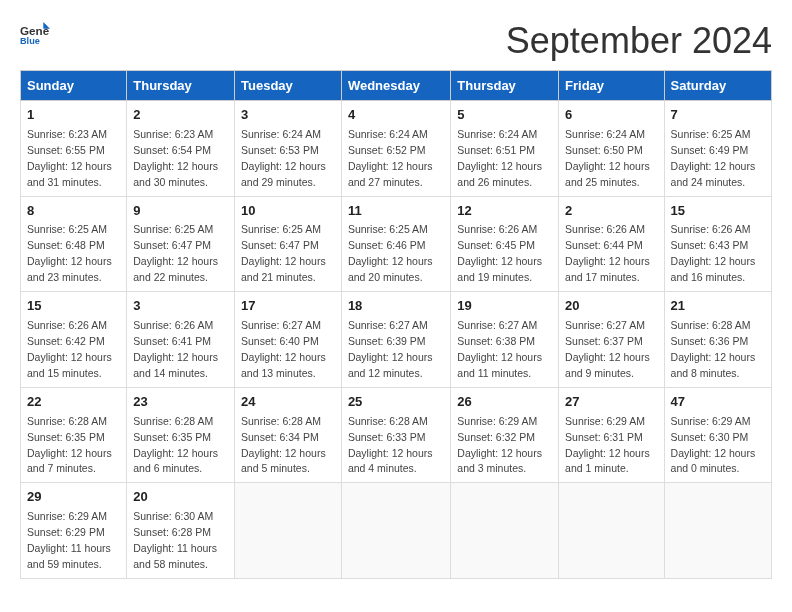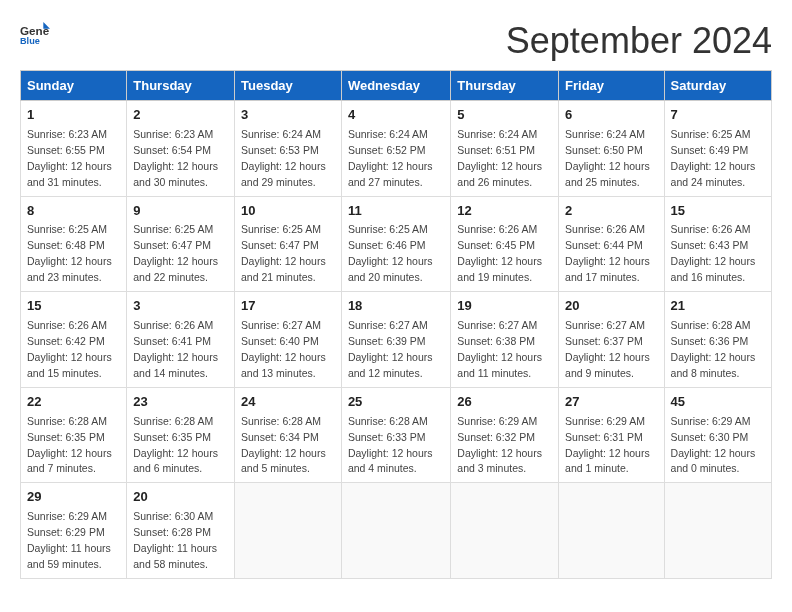--- a/index.html
+++ b/index.html
@@ -135,21 +135,21 @@
         <td><span class="day-num">20</span><span class="day-info">Sunrise: 6:27 AM<br>Sunset: 6:37 PM<br>Daylight: 12 hours and 9 minutes.</span></td>
         <td><span class="day-num">21</span><span class="day-info">Sunrise: 6:28 AM<br>Sunset: 6:36 PM<br>Daylight: 12 hours and 8 minutes.</span></td>
       </tr>
       <tr>
         <td><span class="day-num">22</span><span class="day-info">Sunrise: 6:28 AM<br>Sunset: 6:35 PM<br>Daylight: 12 hours and 7 minutes.</span></td>
         <td><span class="day-num">23</span><span class="day-info">Sunrise: 6:28 AM<br>Sunset: 6:35 PM<br>Daylight: 12 hours and 6 minutes.</span></td>
         <td><span class="day-num">24</span><span class="day-info">Sunrise: 6:28 AM<br>Sunset: 6:34 PM<br>Daylight: 12 hours and 5 minutes.</span></td>
         <td><span class="day-num">25</span><span class="day-info">Sunrise: 6:28 AM<br>Sunset: 6:33 PM<br>Daylight: 12 hours and 4 minutes.</span></td>
         <td><span class="day-num">26</span><span class="day-info">Sunrise: 6:29 AM<br>Sunset: 6:32 PM<br>Daylight: 12 hours and 3 minutes.</span></td>
         <td><span class="day-num">27</span><span class="day-info">Sunrise: 6:29 AM<br>Sunset: 6:31 PM<br>Daylight: 12 hours and 1 minute.</span></td>
-        <td><span class="day-num">45</span><span class="day-info">Sunrise: 6:29 AM<br>Sunset: 6:30 PM<br>Daylight: 12 hours and 0 minutes.</span></td>
+        <td><span class="day-num">47</span><span class="day-info">Sunrise: 6:29 AM<br>Sunset: 6:30 PM<br>Daylight: 12 hours and 0 minutes.</span></td>
       </tr>
       <tr>
         <td><span class="day-num">29</span><span class="day-info">Sunrise: 6:29 AM<br>Sunset: 6:29 PM<br>Daylight: 11 hours and 59 minutes.</span></td>
         <td><span class="day-num">20</span><span class="day-info">Sunrise: 6:30 AM<br>Sunset: 6:28 PM<br>Daylight: 11 hours and 58 minutes.</span></td>
         <td class="empty"></td>
         <td class="empty"></td>
         <td class="empty"></td>
         <td class="empty"></td>
         <td class="empty"></td>
       </tr>

